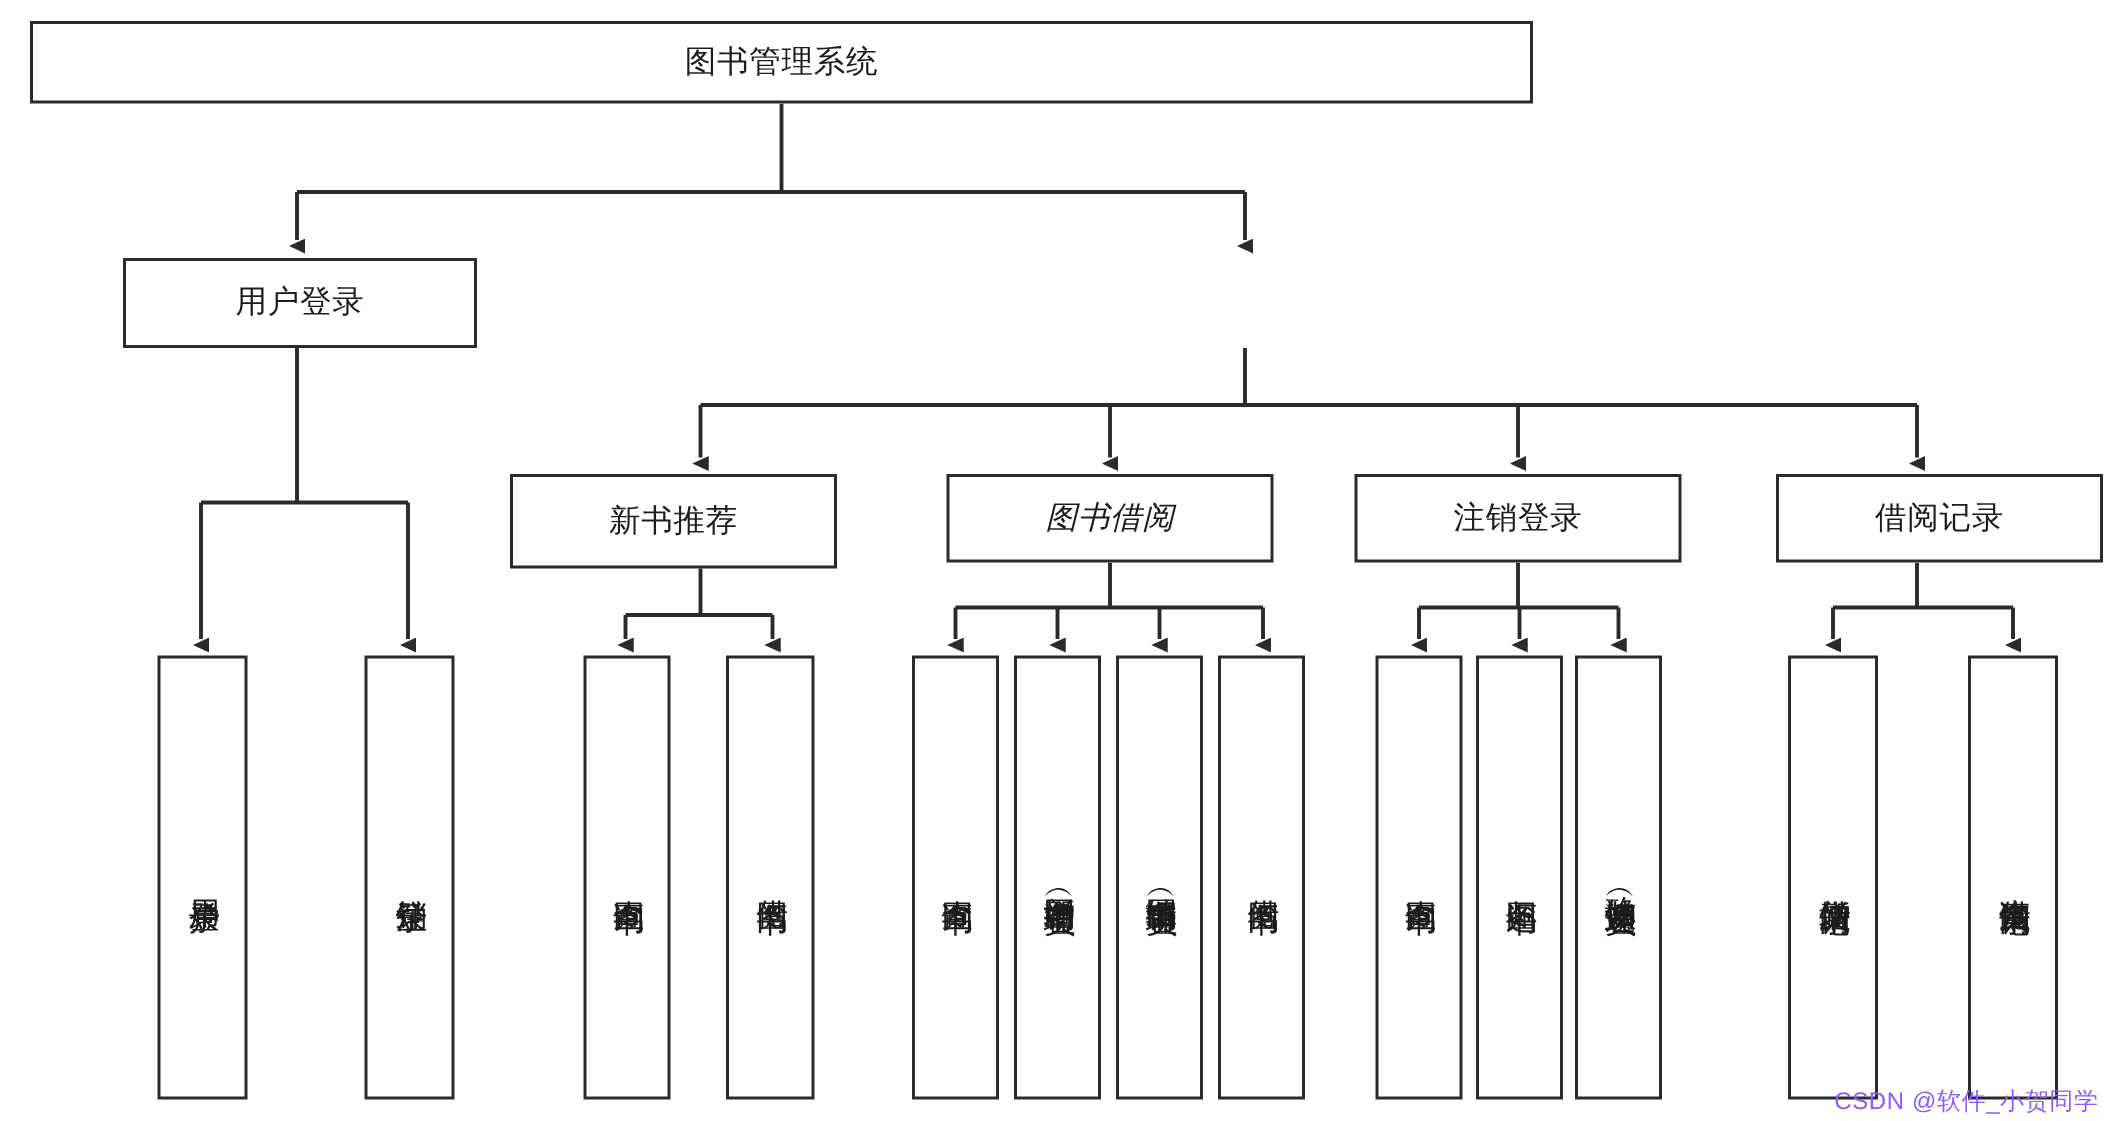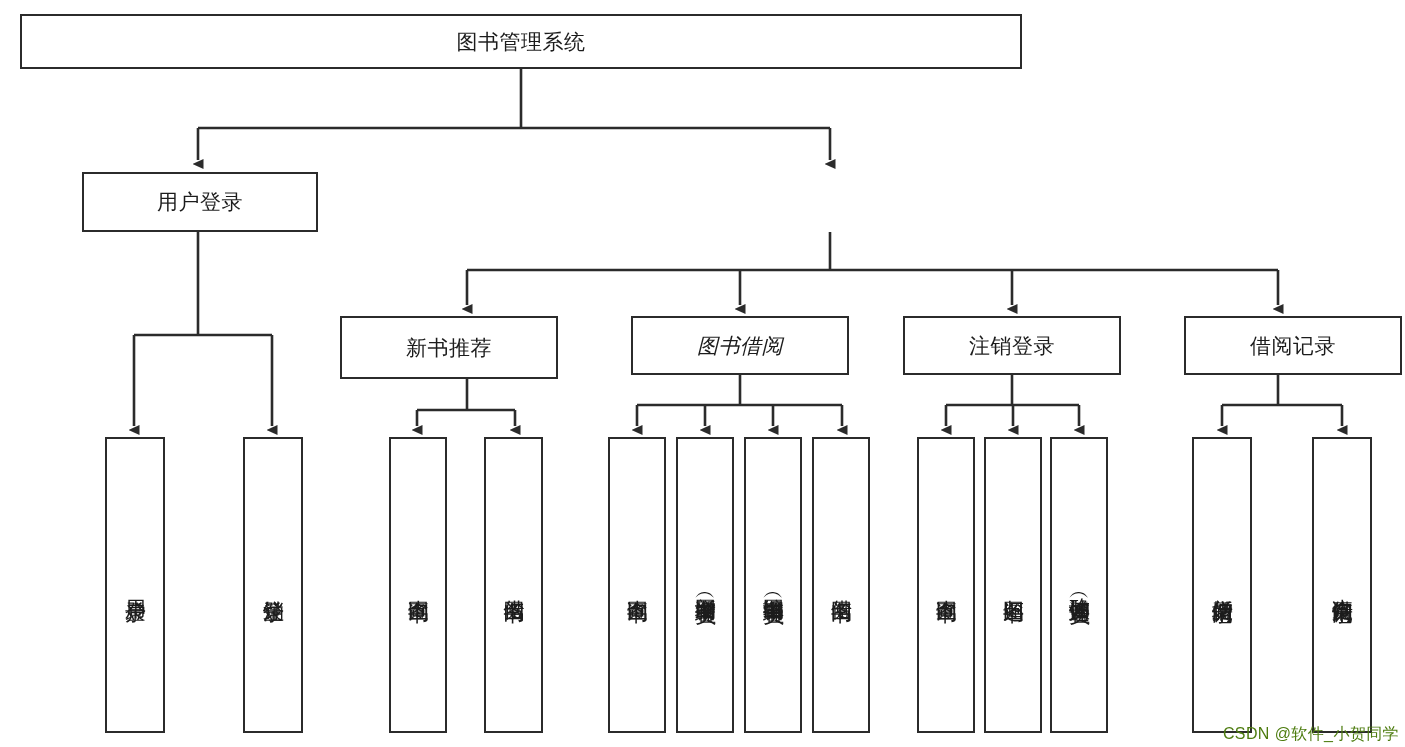--- a/index.html
+++ b/index.html
@@ -41,21 +41,21 @@
     line-height:1.18;
     letter-spacing:1px;
     white-space:normal;
     max-height:280px;
   }
   .watermark {
     position:absolute;
     right:6px;
     bottom:2px;
     font-size:16px;
-    color:#4d7c0f;
+    color:#8b5cf6;
     letter-spacing:0.4px;
     white-space:nowrap;
   }
 </style>
 </head>
 <body>
 
 <div id="canvas">
 
   <svg class="edges" viewBox="0 0 1405 747" xmlns="http://www.w3.org/2000/svg">

